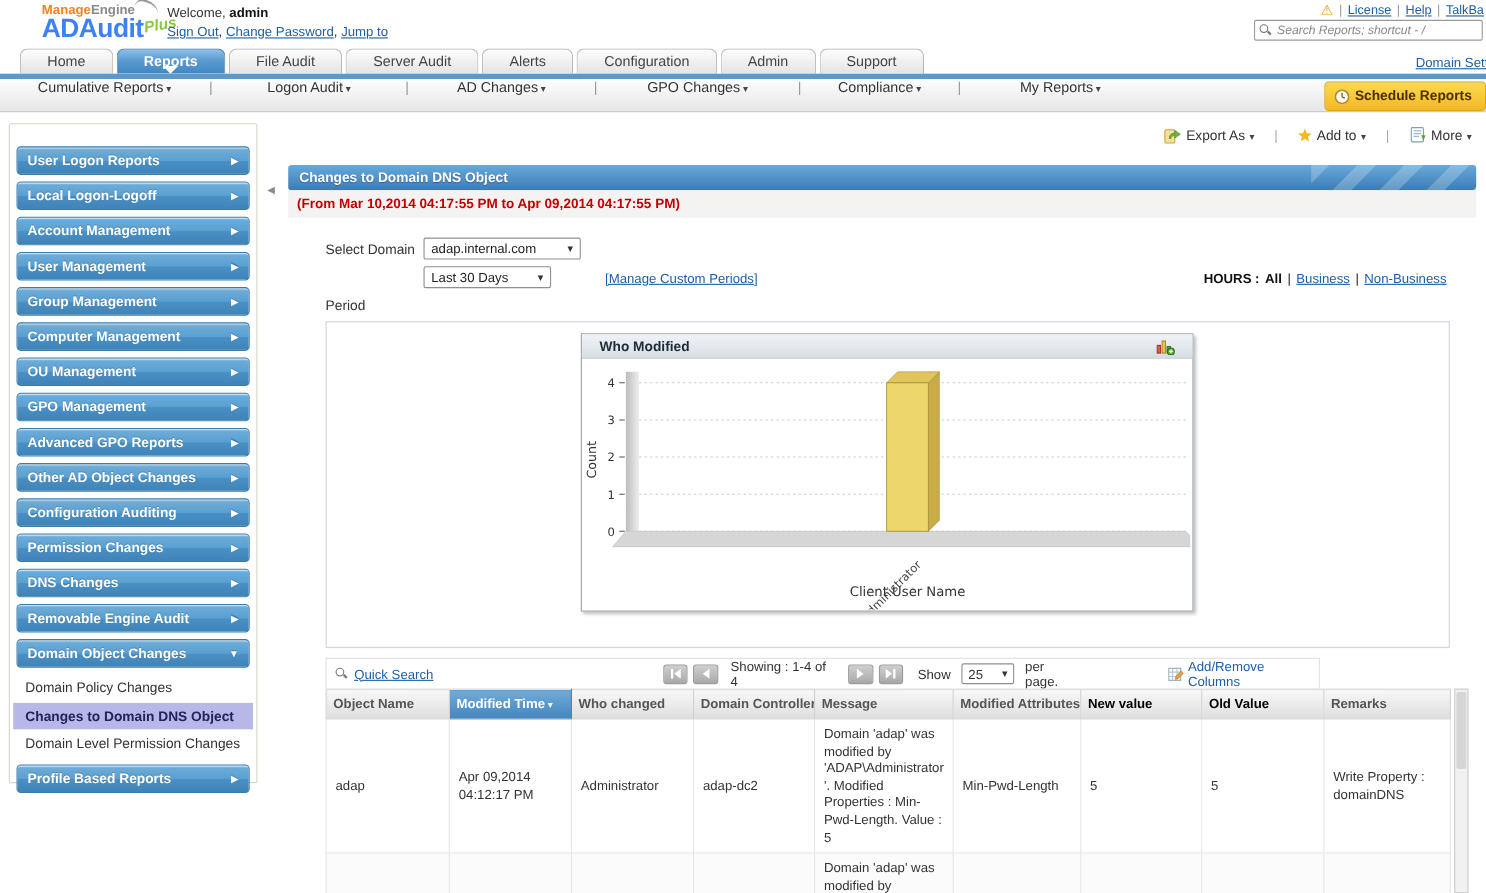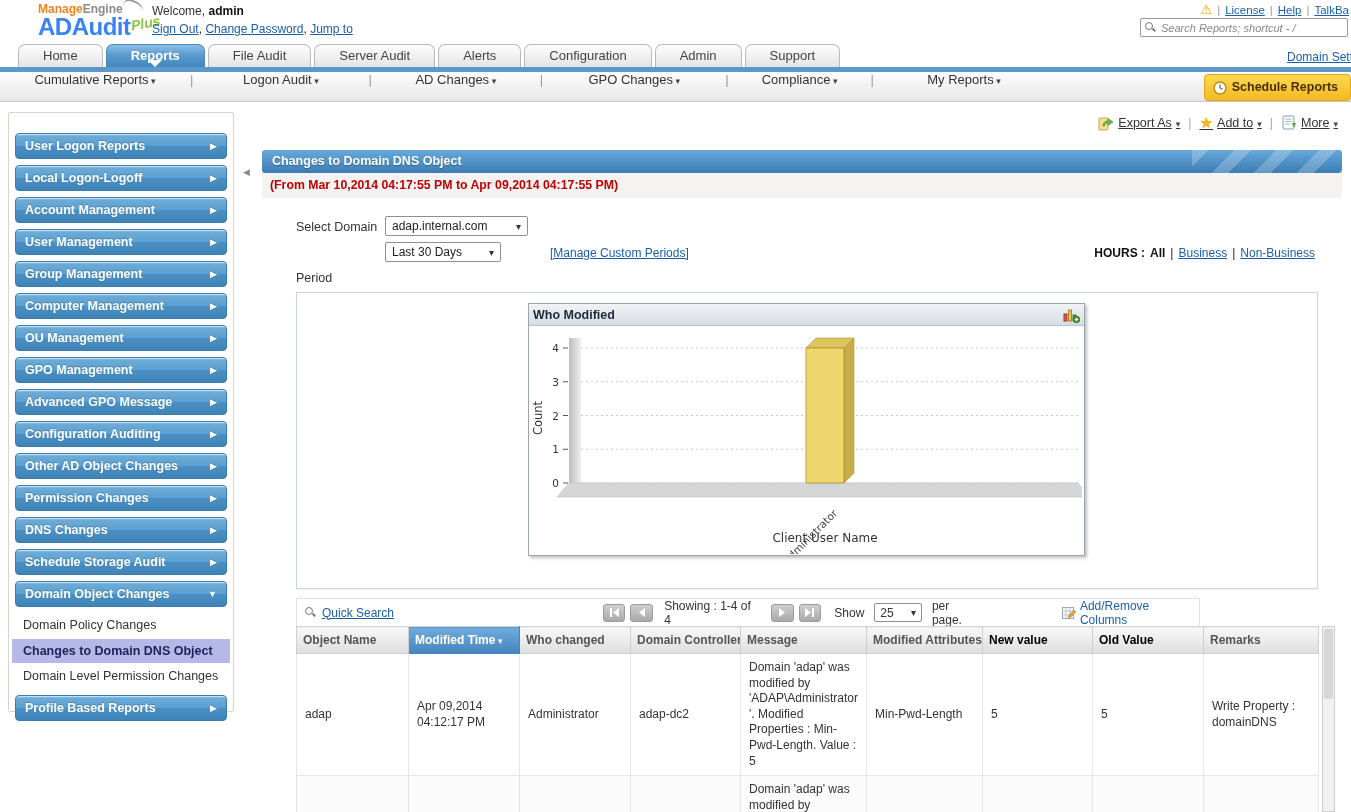--- a/index.html
+++ b/index.html
@@ -69,22 +69,22 @@
   .side-btn .arr{font-size:9px;}
   .side-btn .arr::after{content:"▶";}
   .side-btn.expanded .arr::after{content:"▼";}
   .side-sub{height:25px;line-height:25px;padding-left:14px;font-size:12.5px;color:#333;cursor:pointer;}
   .side-sub.selected{background:#b6b8e8;color:#22225c;font-weight:bold;margin:1px 3px;padding-left:11px;height:24px;line-height:24px;}
   .collapse-handle{position:absolute;left:234px;top:45px;width:11px;height:28px;color:#8a8a8a;font-size:9px;
       display:flex;align-items:center;cursor:pointer;}
   .collapse-handle::after{content:"◀";}
 
   
-  .actions-row{position:absolute;right:13px;top:114px;display:flex;align-items:center;gap:8px;
-      font-size:12.5px;color:#333;text-decoration:underline;}
+  .actions-row{position:absolute;right:13px;top:114px;display:flex;align-items:center;gap:18px;
+      font-size:12.5px;color:#333;}
   .actions-row .caret::after{content:"▾";font-size:9px;color:#444;}
   .act-sep{color:#aaa;}
   .act-item{display:flex;align-items:center;gap:4px;cursor:pointer;}
   .star{color:#F7B716;font-size:15px;text-shadow:0 0 1px #c98a00;}
 
   
   .report-title-bar{position:absolute;left:262px;top:150px;width:1080px;height:23px;border-radius:3px;
       background:linear-gradient(#68a9db,#3c7cb4);overflow:hidden;}
   .report-title-bar::after{content:"";position:absolute;right:0;top:0;width:150px;height:100%;
       background:repeating-linear-gradient(135deg,rgba(255,255,255,.22) 0 12px,transparent 12px 30px);}
@@ -107,21 +107,21 @@
   .manage-periods{position:absolute;left:550px;top:246px;font-size:12px;}
   .hours-row{position:absolute;right:36px;top:246px;font-size:12px;color:#222;display:flex;gap:5px;align-items:center;}
   .hours-lbl,.hours-all{font-weight:bold;color:#111;}
 
   
   .chart-panel{position:absolute;left:296px;top:292px;width:1022px;height:297px;background:#fff;
       border:1px solid #ccd4da;box-sizing:border-box;box-shadow:0 1px 2px rgba(0,0,0,.06);}
   .chart-box{position:absolute;left:231px;top:10px;width:557px;height:253px;background:#fff;
       border:1px solid #9aa4ad;box-shadow:2px 2px 3px rgba(0,0,0,.25);box-sizing:border-box;}
   .chart-header{height:21px;background:linear-gradient(#F0F3F6,#D6DEE5);border-bottom:1px solid #b9c2cb;
-      display:flex;align-items:center;justify-content:space-between;padding:0 4px;}
+      display:flex;align-items:center;justify-content:space-between;padding:0 16px;}
   .chart-title{font-size:12.5px;font-weight:bold;color:#1c2b3a;}
   .chart-svg-wrap{position:relative;}
   .gridline{stroke:#c9c9c9;stroke-width:1;stroke-dasharray:2,3;}
   .tickmark{stroke:#555;stroke-width:1;}
   .ticklabel{font:10.5px "DejaVu Sans",sans-serif;fill:#333;}
   .axis-label{font:11.5px "DejaVu Sans",sans-serif;fill:#333;}
   .cat-label{font:10.5px "DejaVu Sans",sans-serif;fill:#444;}
   .xtitle{font:12px "DejaVu Sans",sans-serif;fill:#333;}
 
   
@@ -258,41 +258,41 @@
       </div>
     <div class="side-btn">
         <span>OU Management</span>
         <span class="arr"></span>
       </div>
     <div class="side-btn">
         <span>GPO Management</span>
         <span class="arr"></span>
       </div>
     <div class="side-btn">
-        <span>Advanced GPO Message</span>
+        <span>Advanced GPO Reports</span>
+        <span class="arr"></span>
+      </div>
+    <div class="side-btn">
+        <span>Other AD Object Changes</span>
         <span class="arr"></span>
       </div>
     <div class="side-btn">
         <span>Configuration Auditing</span>
         <span class="arr"></span>
       </div>
     <div class="side-btn">
-        <span>Other AD Object Changes</span>
-        <span class="arr"></span>
-      </div>
-    <div class="side-btn">
         <span>Permission Changes</span>
         <span class="arr"></span>
       </div>
     <div class="side-btn">
         <span>DNS Changes</span>
         <span class="arr"></span>
       </div>
     <div class="side-btn">
-        <span>Schedule Storage Audit</span>
+        <span>Removable Engine Audit</span>
         <span class="arr"></span>
       </div>
     <div class="side-btn expanded">
         <span>Domain Object Changes</span>
         <span class="arr"></span>
       </div>
     <div class="side-sub">Domain Policy Changes</div>
     <div class="side-sub selected">Changes to Domain DNS Object</div>
     <div class="side-sub">Domain Level Permission Changes</div>
     <div class="side-btn" style="margin-top:6px;">

